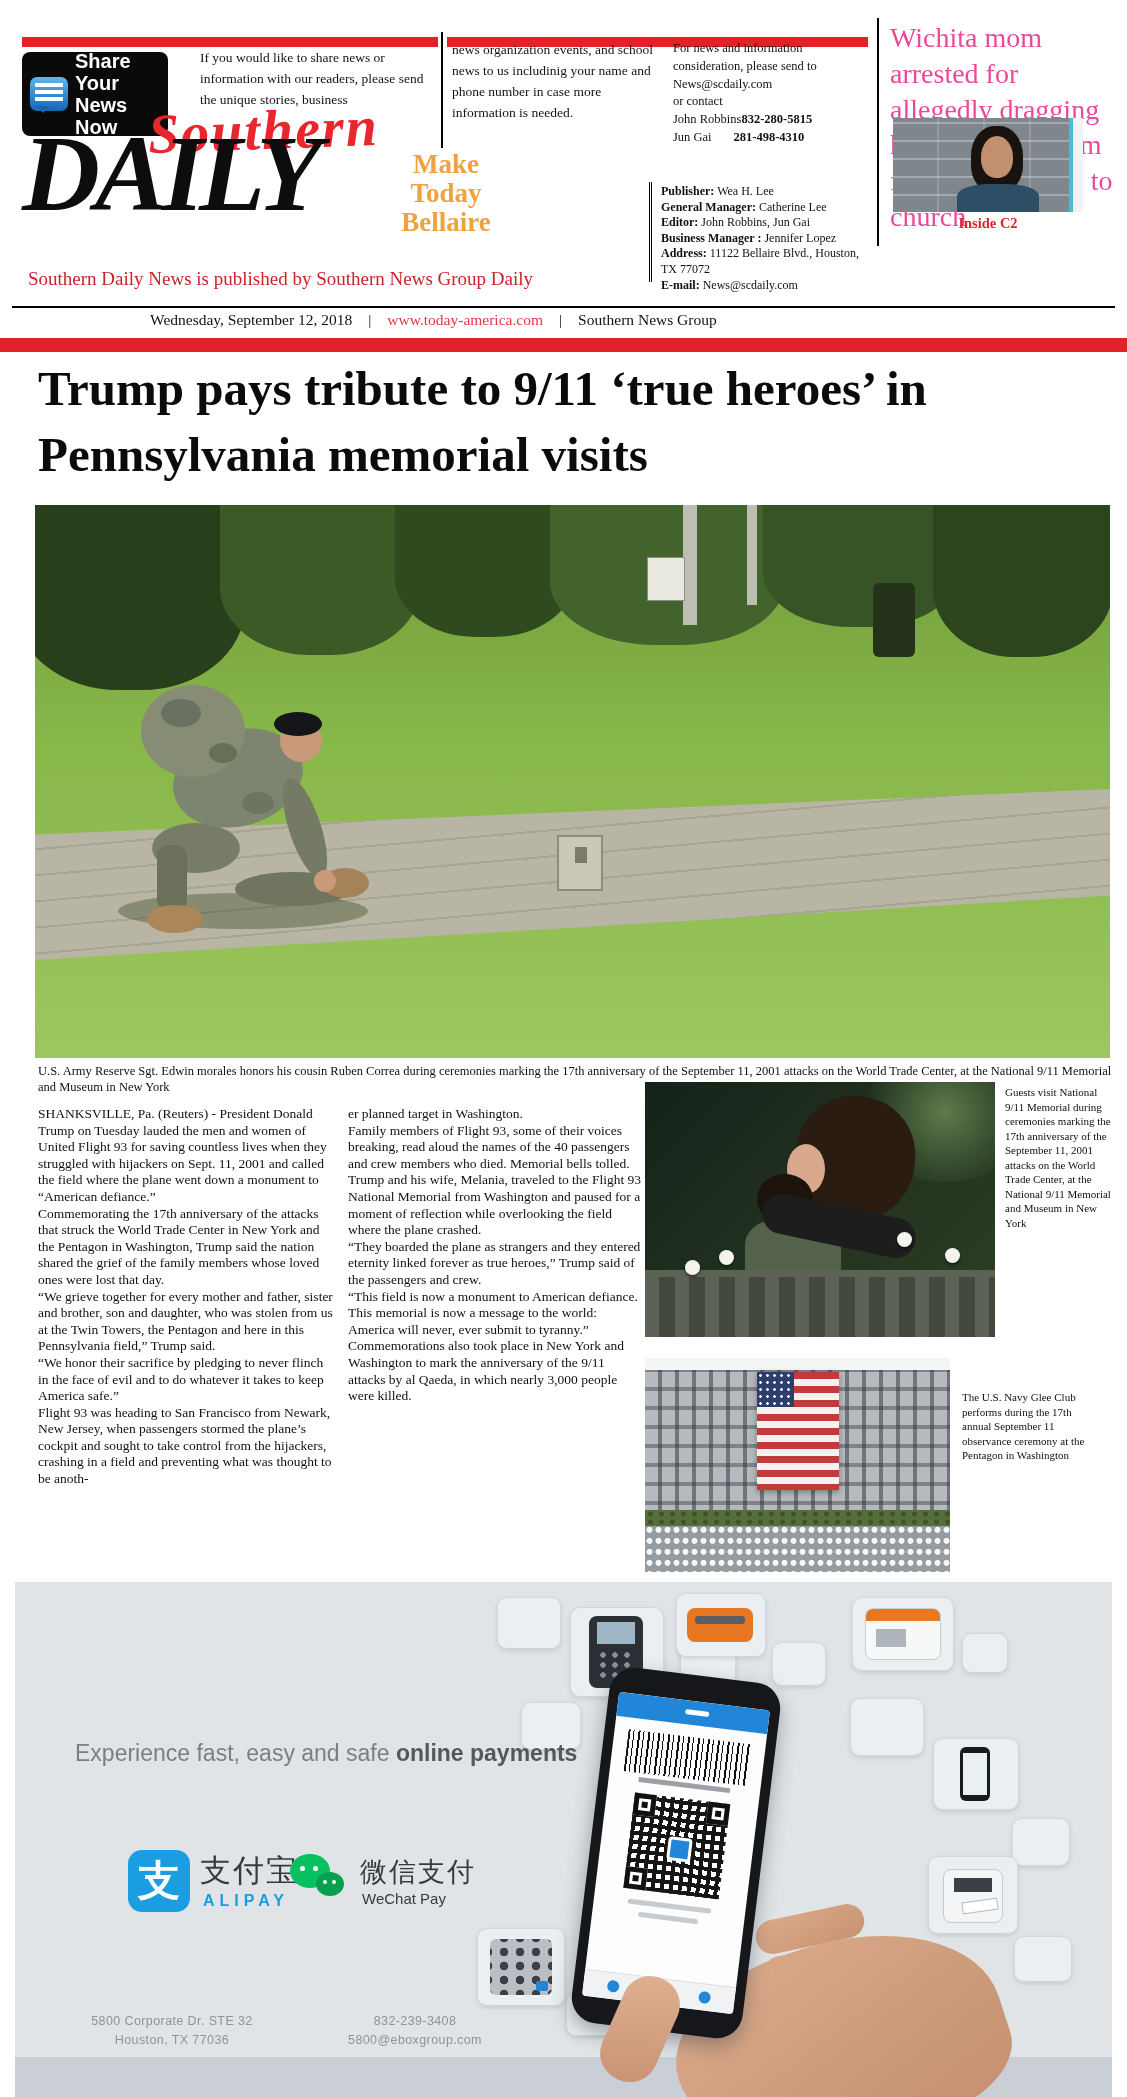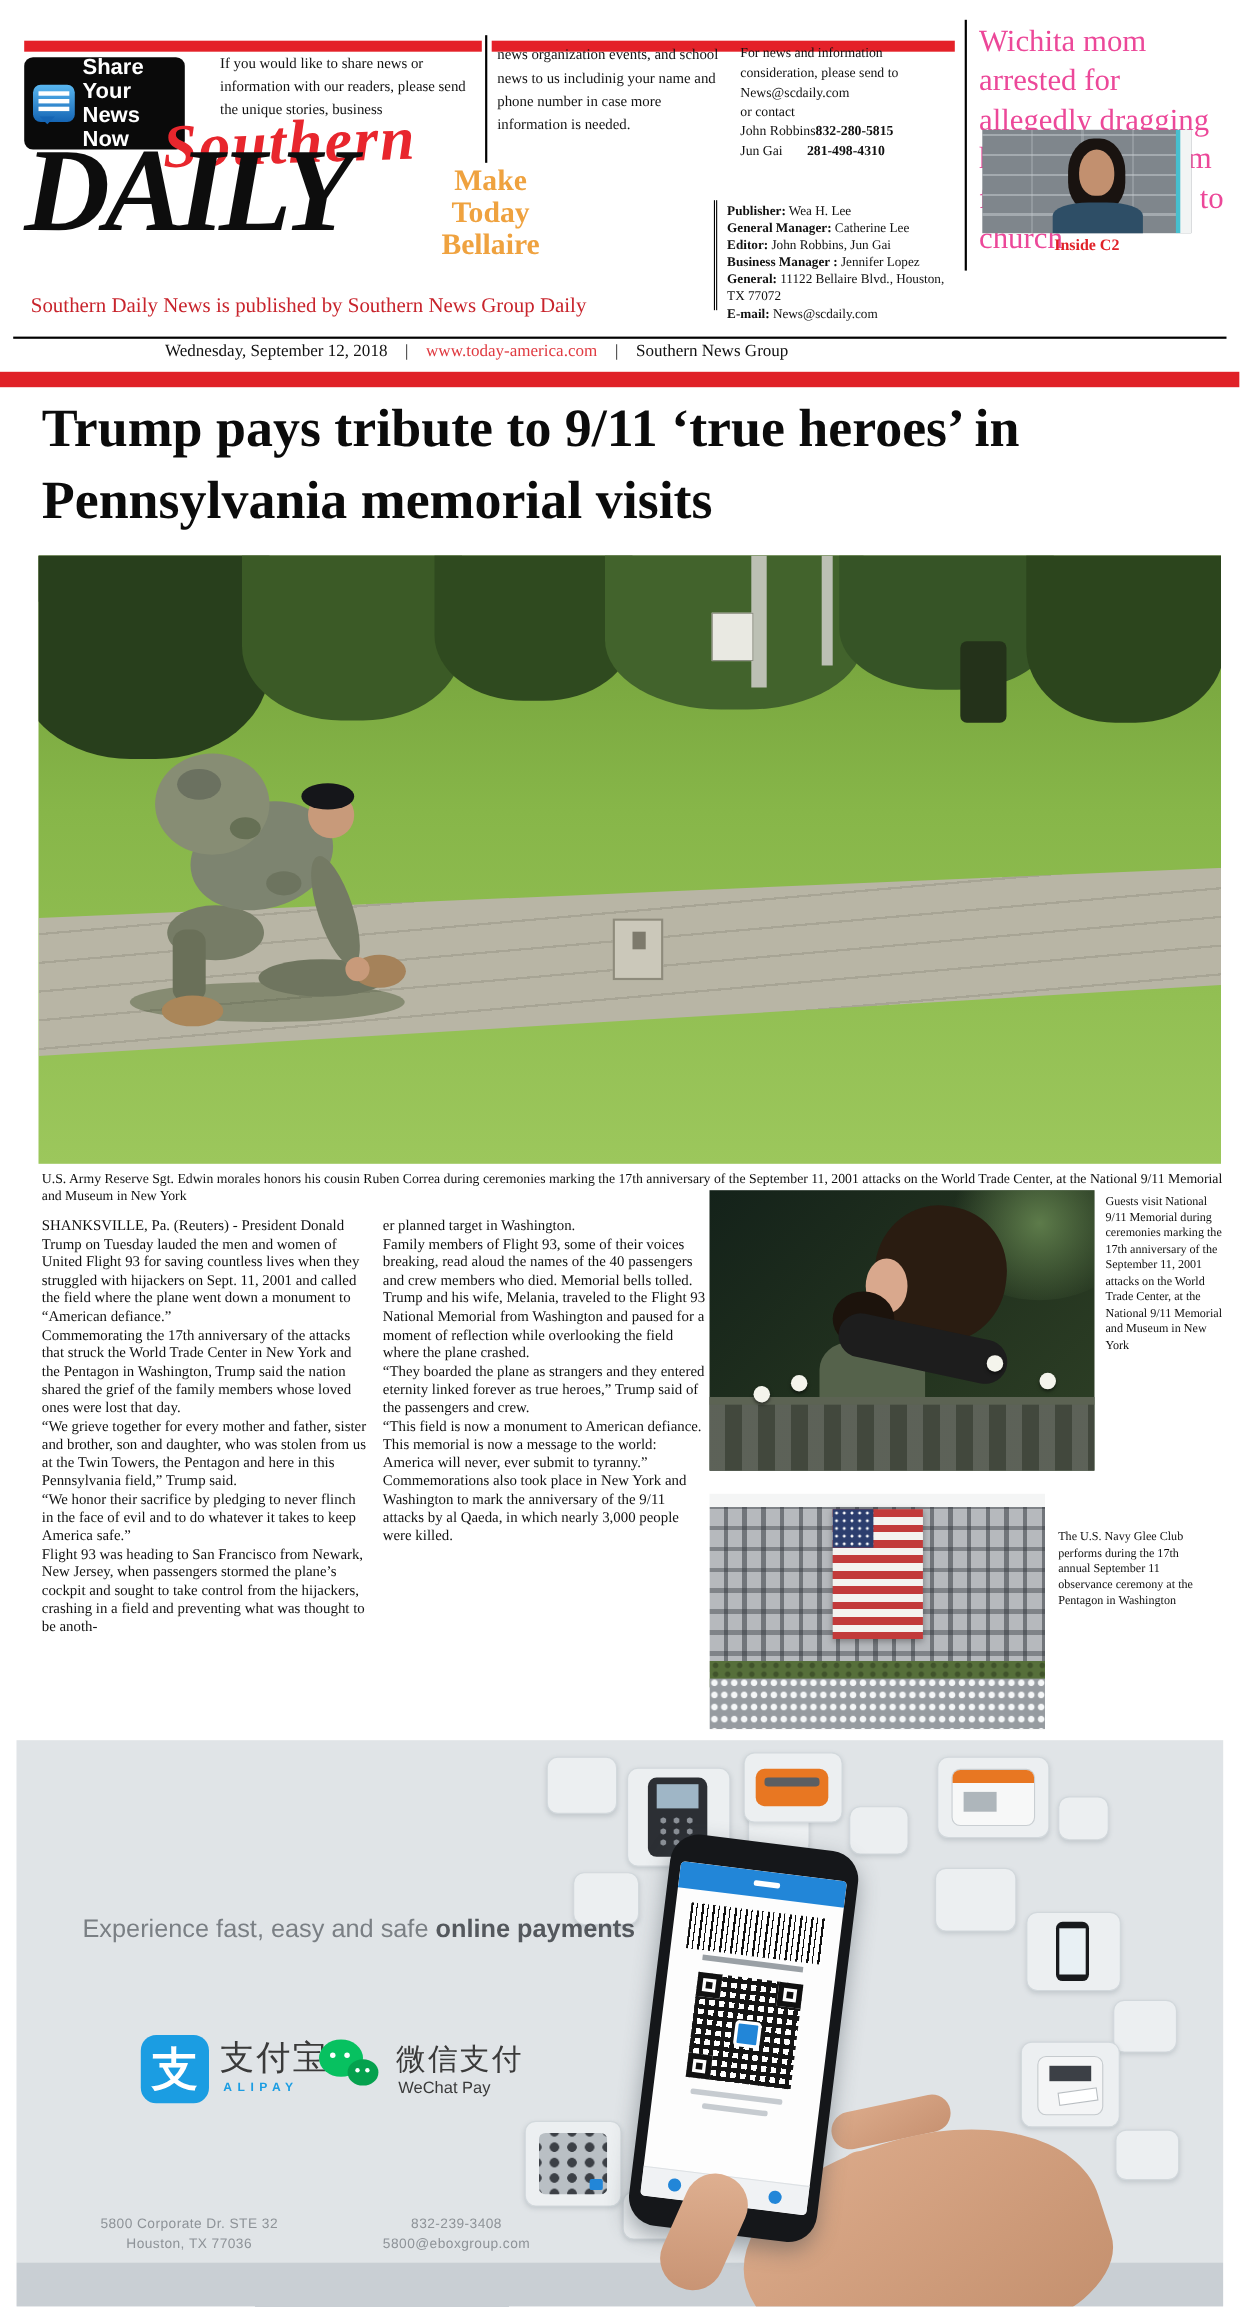--- a/index.html
+++ b/index.html
@@ -90,21 +90,21 @@
   .navy .crowd{position:absolute;left:0;top:168px;width:305px;height:46px;background:#969ba0;
      background-image:radial-gradient(circle at 50% 35%,#f4f6f7 2.6px,transparent 3.4px);background-size:9px 11px;}
   
   .ad{left:15px;top:1582px;width:1097px;height:515px;background:#e0e4e7;overflow:hidden;font-family:"Liberation Sans",sans-serif;}
   .tile{position:absolute;background:#ecEFF1;background:#eceff1;border:1px solid #d2d8dc;border-radius:10px;box-shadow:0 2px 4px rgba(120,130,140,.25);}
   .ad-head{position:absolute;left:60px;top:158px;font-size:23px;color:#7a7f84;}
   .ad-head b{color:#54585d;}
   .ali-icon{position:absolute;left:113px;top:268px;width:62px;height:62px;border-radius:14px;background:#1b9de2;
      color:#fff;font-size:42px;font-weight:bold;display:flex;align-items:center;justify-content:center;}
   .ali-cn{position:absolute;left:185px;top:268px;font-size:31px;color:#3a3a3a;letter-spacing:2px;}
-  .ali-en{position:absolute;left:188px;top:310px;font-size:11px;letter-spacing:5px;color:#1b9de2;font-weight:bold;}
+  .ali-en{position:absolute;left:188px;top:310px;font-size:16px;letter-spacing:5px;color:#1b9de2;font-weight:bold;}
   .wx-icon{position:absolute;left:275px;top:272px;width:58px;height:52px;}
   .wx-big{position:absolute;left:0;top:0;width:40px;height:34px;background:#07c160;border-radius:50%;}
   .wx-big:before{content:"";position:absolute;left:10px;top:12px;width:5px;height:5px;border-radius:50%;background:#fff;box-shadow:13px 0 0 #fff;}
   .wx-small{position:absolute;left:26px;top:18px;width:28px;height:24px;background:#05a14e;border-radius:50%;}
   .wx-small:before{content:"";position:absolute;left:7px;top:8px;width:4px;height:4px;border-radius:50%;background:#fff;box-shadow:9px 0 0 #fff;}
   .wx-cn{position:absolute;left:345px;top:272px;font-size:27px;color:#3a3a3a;letter-spacing:2px;}
   .wx-en{position:absolute;left:347px;top:308px;font-size:15px;color:#3a3a3a;}
   
   .phone{position:absolute;left:575px;top:92px;width:172px;height:358px;background:#15171a;border-radius:26px;
      transform:rotate(7deg);box-shadow:0 8px 20px rgba(60,70,80,.45);z-index:6;}
@@ -210,21 +210,21 @@
     <div>Bellaire</div>
   </div>
   <div class="abs logo-sub">Southern Daily News is published by Southern News Group Daily</div>
 
   <div class="abs pub-dline"></div>
   <div class="abs pub-block">
     <div><b>Publisher:</b> <span>Wea H. Lee</span></div>
     <div><b>General Manager:</b> <span>Catherine Lee</span></div>
     <div><b>Editor:</b> <span>John Robbins, Jun Gai</span></div>
     <div><b>Business Manager :</b> <span>Jennifer Lopez</span></div>
-    <div><b>General:</b> <span>11122 Bellaire Blvd., Houston, TX 77072</span></div>
+    <div><b>Address:</b> <span>11122 Bellaire Blvd., Houston, TX 77072</span></div>
     <div><b>E-mail:</b> <span>News@scdaily.com</span></div>
   </div>
 
   <div class="abs hline" style="left:12px;top:306px;width:1103px;"></div>
   <div class="abs datebar">
     <span>Wednesday, September 12, 2018</span>
     <span>|</span>
     <span class="url">www.today-america.com</span>
     <span>|</span>
     <span>Southern News Group</span>

